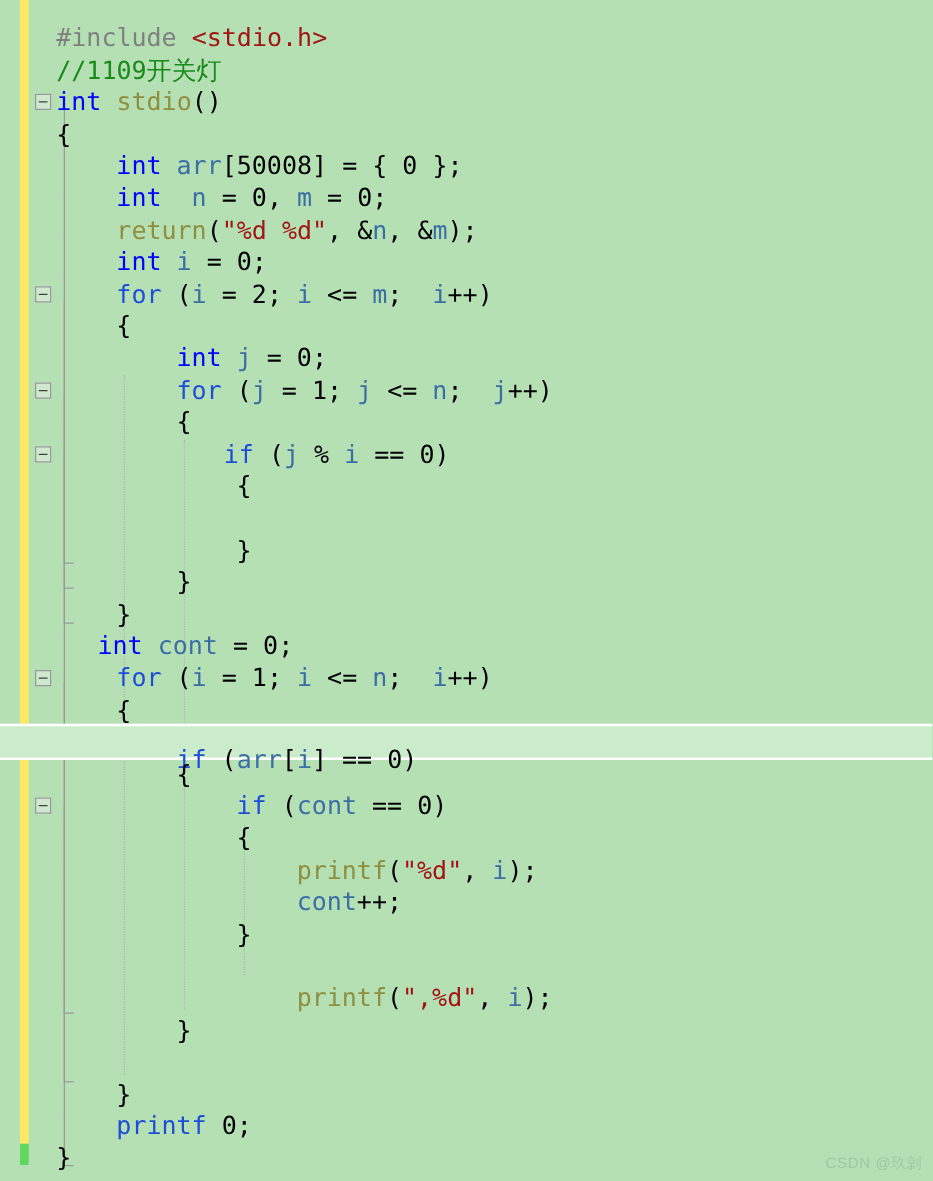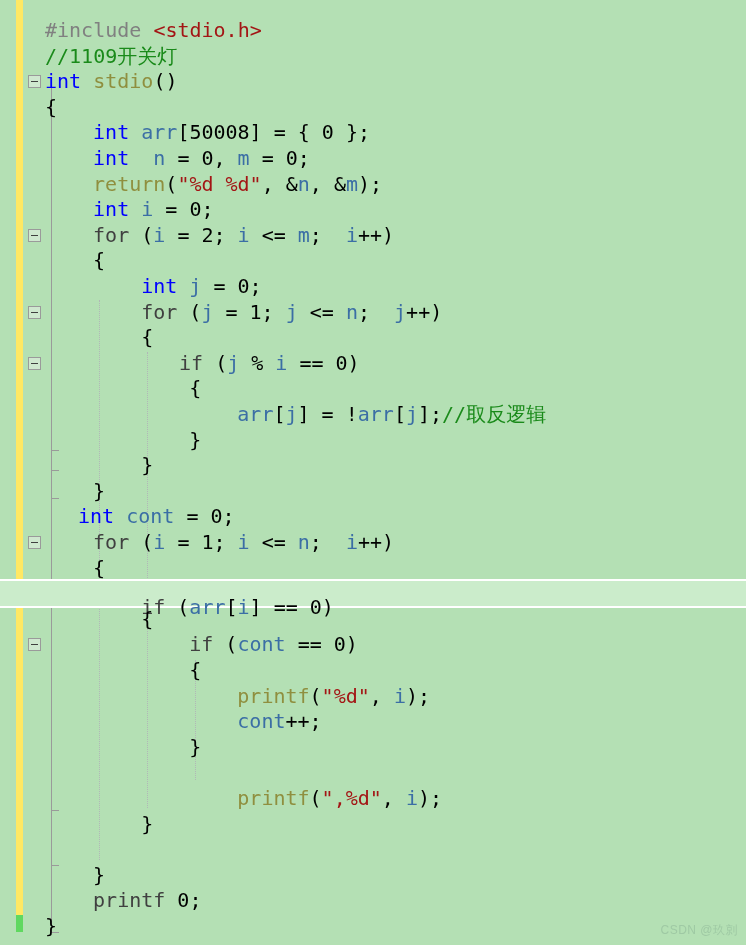--- a/index.html
+++ b/index.html
@@ -83,21 +83,21 @@
     box-sizing: border-box;
     height: 29px;
   }
   .line.current .txt { top: 14px; }
 
   
   .t-pp    { color: #808080; }            
   .t-hdr   { color: #a31515; }            
   .t-cmt   { color: #1a8a1a; }            
   .t-kw    { color: #0000ff; }            
-  .t-ctl   { color: #404040; }            
+  .t-ctl   { color: #1d4ed8; }            
   .t-fn    { color: #8f8f3f; }            
   .t-var   { color: #3b6ea5; }            
   .t-str   { color: #a31515; }            
   .t-punct { color: #000000; }
 
   
   .indent-guide {
     position: absolute;
     width: 1px;
     border-left: 1px dotted #b0a8b8;
@@ -195,21 +195,20 @@
       <div class="line" style="top: 146px;"><span class="txt" style="left: 93.08px;"><span class="t-kw">int</span><span class="t-punct">  </span><span class="t-var">n</span><span class="t-punct"> = 0, </span><span class="t-var">m</span><span class="t-punct"> = 0;</span></span></div>
       <div class="line" style="top: 171.6px;"><span class="txt" style="left: 93.08px;"><span class="t-fn">return</span><span class="t-punct">(</span><span class="t-str">"%d %d"</span><span class="t-punct">, &amp;</span><span class="t-var">n</span><span class="t-punct">, &amp;</span><span class="t-var">m</span><span class="t-punct">);</span></span></div>
       <div class="line" style="top: 197.2px;"><span class="txt" style="left: 93.08px;"><span class="t-kw">int</span><span class="t-punct"> </span><span class="t-var">i</span><span class="t-punct"> = 0;</span></span></div>
       <div class="line" style="top: 222.8px;"><span class="txt" style="left: 93.08px;"><span class="t-ctl">for</span><span class="t-punct"> (</span><span class="t-var">i</span><span class="t-punct"> = 2; </span><span class="t-var">i</span><span class="t-punct"> &lt;= </span><span class="t-var">m</span><span class="t-punct">;  </span><span class="t-var">i</span><span class="t-punct">++)</span></span></div>
       <div class="line" style="top: 248.4px;"><span class="txt" style="left: 93.08px;"><span class="t-punct">{</span></span></div>
       <div class="line" style="top: 274px;"><span class="txt" style="left: 141.16px;"><span class="t-kw">int</span><span class="t-punct"> </span><span class="t-var">j</span><span class="t-punct"> = 0;</span></span></div>
       <div class="line" style="top: 299.6px;"><span class="txt" style="left: 141.16px;"><span class="t-ctl">for</span><span class="t-punct"> (</span><span class="t-var">j</span><span class="t-punct"> = 1; </span><span class="t-var">j</span><span class="t-punct"> &lt;= </span><span class="t-var">n</span><span class="t-punct">;  </span><span class="t-var">j</span><span class="t-punct">++)</span></span></div>
       <div class="line" style="top: 325.2px;"><span class="txt" style="left: 141.16px;"><span class="t-punct">{</span></span></div>
       <div class="line" style="top: 350.8px;"><span class="txt" style="left: 179px;"><span class="t-ctl">if</span><span class="t-punct"> (</span><span class="t-var">j</span><span class="t-punct"> % </span><span class="t-var">i</span><span class="t-punct"> == 0)</span></span></div>
       <div class="line" style="top: 376.4px;"><span class="txt" style="left: 189.24px;"><span class="t-punct">{</span></span></div>
-      <div class="line" style="top: 402px;"><span class="txt" style="left: 237.32px;"><span class="t-var">arr</span><span class="t-punct">[</span><span class="t-var">j</span><span class="t-punct">] = !</span><span class="t-var">arr</span><span class="t-punct">[</span><span class="t-var">j</span><span class="t-punct">];</span><span class="t-cmt">//取反逻辑</span></span></div>
       <div class="line" style="top: 427.6px;"><span class="txt" style="left: 189.24px;"><span class="t-punct">}</span></span></div>
       <div class="line" style="top: 453.2px;"><span class="txt" style="left: 141.16px;"><span class="t-punct">}</span></span></div>
       <div class="line" style="top: 478.8px;"><span class="txt" style="left: 93.08px;"><span class="t-punct">}</span></span></div>
       <div class="line" style="top: 504.4px;"><span class="txt" style="left: 78px;"><span class="t-kw">int</span><span class="t-punct"> </span><span class="t-var">cont</span><span class="t-punct"> = 0;</span></span></div>
       <div class="line" style="top: 530px;"><span class="txt" style="left: 93.08px;"><span class="t-ctl">for</span><span class="t-punct"> (</span><span class="t-var">i</span><span class="t-punct"> = 1; </span><span class="t-var">i</span><span class="t-punct"> &lt;= </span><span class="t-var">n</span><span class="t-punct">;  </span><span class="t-var">i</span><span class="t-punct">++)</span></span></div>
       <div class="line" style="top: 555.6px;"><span class="txt" style="left: 93.08px;"><span class="t-punct">{</span></span></div>
       <div class="line current" style="top: 579.2px;"><span class="txt" style="left: 141.16px;"><span class="t-ctl">if</span><span class="t-punct"> (</span><span class="t-var">arr</span><span class="t-punct">[</span><span class="t-var">i</span><span class="t-punct">] == 0)</span></span></div>
       <div class="line" style="top: 606.8px;"><span class="txt" style="left: 141.16px;"><span class="t-punct">{</span></span></div>
       <div class="line" style="top: 632.4px;"><span class="txt" style="left: 189.24px;"><span class="t-ctl">if</span><span class="t-punct"> (</span><span class="t-var">cont</span><span class="t-punct"> == 0)</span></span></div>
       <div class="line" style="top: 658px;"><span class="txt" style="left: 189.24px;"><span class="t-punct">{</span></span></div>

